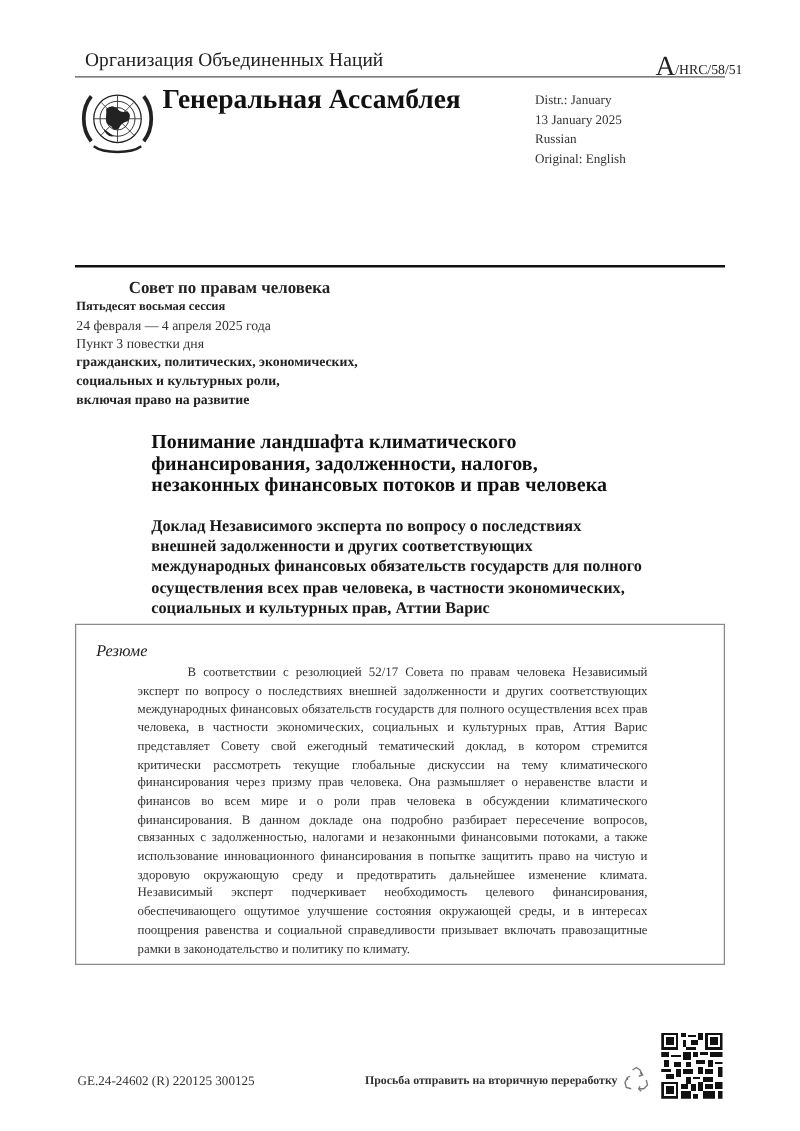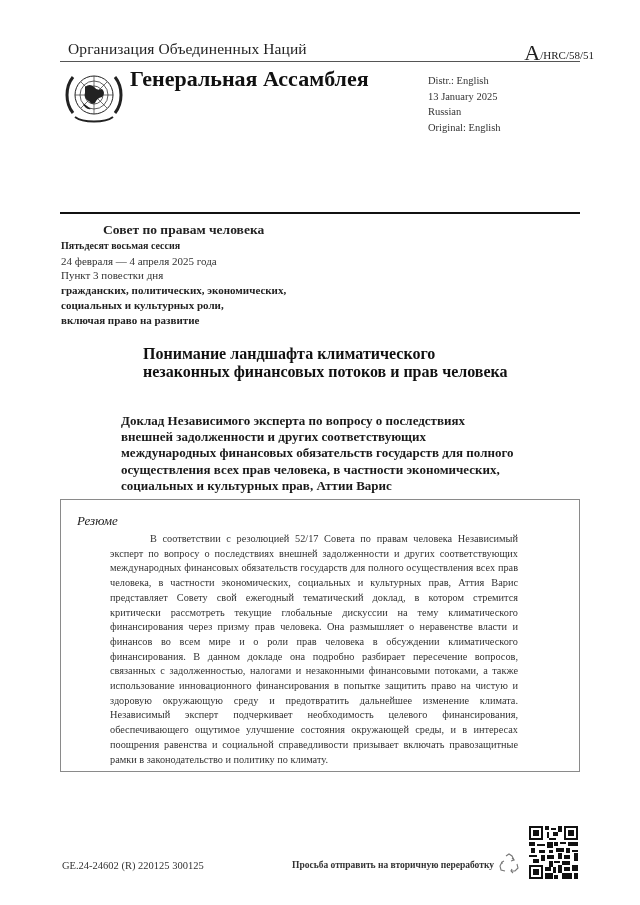--- a/index.html
+++ b/index.html
@@ -14,21 +14,21 @@
     .rule-top { left: 60px; top: 61px; width: 520px; height: 1px; background: #555; }
     .emblem { left: 63px; top: 65px; width: 62px; height: 62px; }
     .assembly-title { left: 130px; top: 66px; font-size: 22px; font-weight: bold; color: #111; }
     .distr { left: 428px; top: 73px; font-size: 10.5px; line-height: 15.5px; color: #333; }
     .rule-thick { left: 60px; top: 212px; width: 520px; height: 2px; background: #111; }
     .meta { left: 61px; top: 221px; width: 300px; color: #222; }
     .meta .l1 { font-size: 13.5px; font-weight: bold; line-height: 18px; margin-left: 42px; }
     .meta .l2 { font-size: 10px; font-weight: bold; line-height: 14.5px; }
     .meta .l3, .meta .l4 { font-size: 11px; line-height: 14.5px; color: #333; }
     .meta .l5 { font-size: 11px; font-weight: bold; line-height: 15px; }
-    .doc-title { left: 121px; top: 345px; width: 420px; font-size: 16px; font-weight: bold; line-height: 17.5px; color: #111; margin-left: 22px; }
+    .doc-title { left: 121px; top: 345px; width: 420px; font-size: 16px; font-weight: bold; line-height: 17.5px; color: #111; }
     .doc-subtitle { left: 121px; top: 413px; width: 420px; font-size: 13px; font-weight: bold; line-height: 16.2px; color: #1a1a1a; }
     .summary-box { left: 60px; top: 499px; width: 518px; height: 271px; border: 1.5px solid #8a8a8a; }
     .summary-label { left: 16px; top: 13px; font-size: 13px; font-style: italic; color: #222; }
     .summary-text { left: 49px; top: 32px; width: 408px; font-size: 10.3px; line-height: 14.7px; color: #333; text-align: justify; text-indent: 40px; }
     .footer-code { left: 62px; top: 860px; font-size: 10.5px; color: #333; }
     .footer-recycle { left: 292px; top: 860px; font-size: 9.5px; color: #333; font-weight: bold; }
     .recycle-icon { left: 497px; top: 852px; width: 24px; height: 24px; }
     .qr { left: 529px; top: 826px; width: 49px; height: 53px; }
   </style>
 </head>
@@ -54,40 +54,41 @@
     <line x1="18" y1="17" x2="44" y2="43"></line>
       <line x1="44" y1="17" x2="18" y2="43"></line>
   </g>
   <path d="M22 22 q5-4 9 0 q3 4 8 2 q4 4 0 8 q-5 1-7 6 q-4 2-6-2 q-5-2-4-8 z" fill="#222"></path>
   <path d="M20 38 q4 3 8 6 q-6 1-8-6z" fill="#222"></path>
 </svg>
 
 <div class="abs assembly-title">Генеральная Ассамблея</div>
 
 <div class="abs distr">
-  <div>Distr.: English</div>
+  <div>Distr.: January</div>
   <div>13 January 2025</div>
   <div>Russian</div>
   <div>Original: English</div>
 </div>
 
 <div class="abs rule-thick"></div>
 
 <div class="abs meta">
   <div class="l1">Совет по правам человека</div>
   <div class="l2">Пятьдесят восьмая сессия</div>
   <div class="l3">24 февраля — 4 апреля 2025 года</div>
   <div class="l4">Пункт 3 повестки дня</div>
   <div class="l5">гражданских, политических, экономических,</div>
   <div class="l5">социальных и культурных роли,</div>
   <div class="l5">включая право на развитие</div>
 </div>
 
 <div class="abs doc-title">
   <div>Понимание ландшафта климатического</div>
+  <div>финансирования, задолженности, налогов,</div>
   <div>незаконных финансовых потоков и прав человека</div>
 </div>
 
 <div class="abs doc-subtitle">
   <div>Доклад Независимого эксперта по вопросу о последствиях</div>
   <div>внешней задолженности и других соответствующих</div>
   <div>международных финансовых обязательств государств для полного</div>
   <div>осуществления всех прав человека, в частности экономических,</div>
   <div>социальных и культурных прав, Аттии Варис</div>
 </div>

